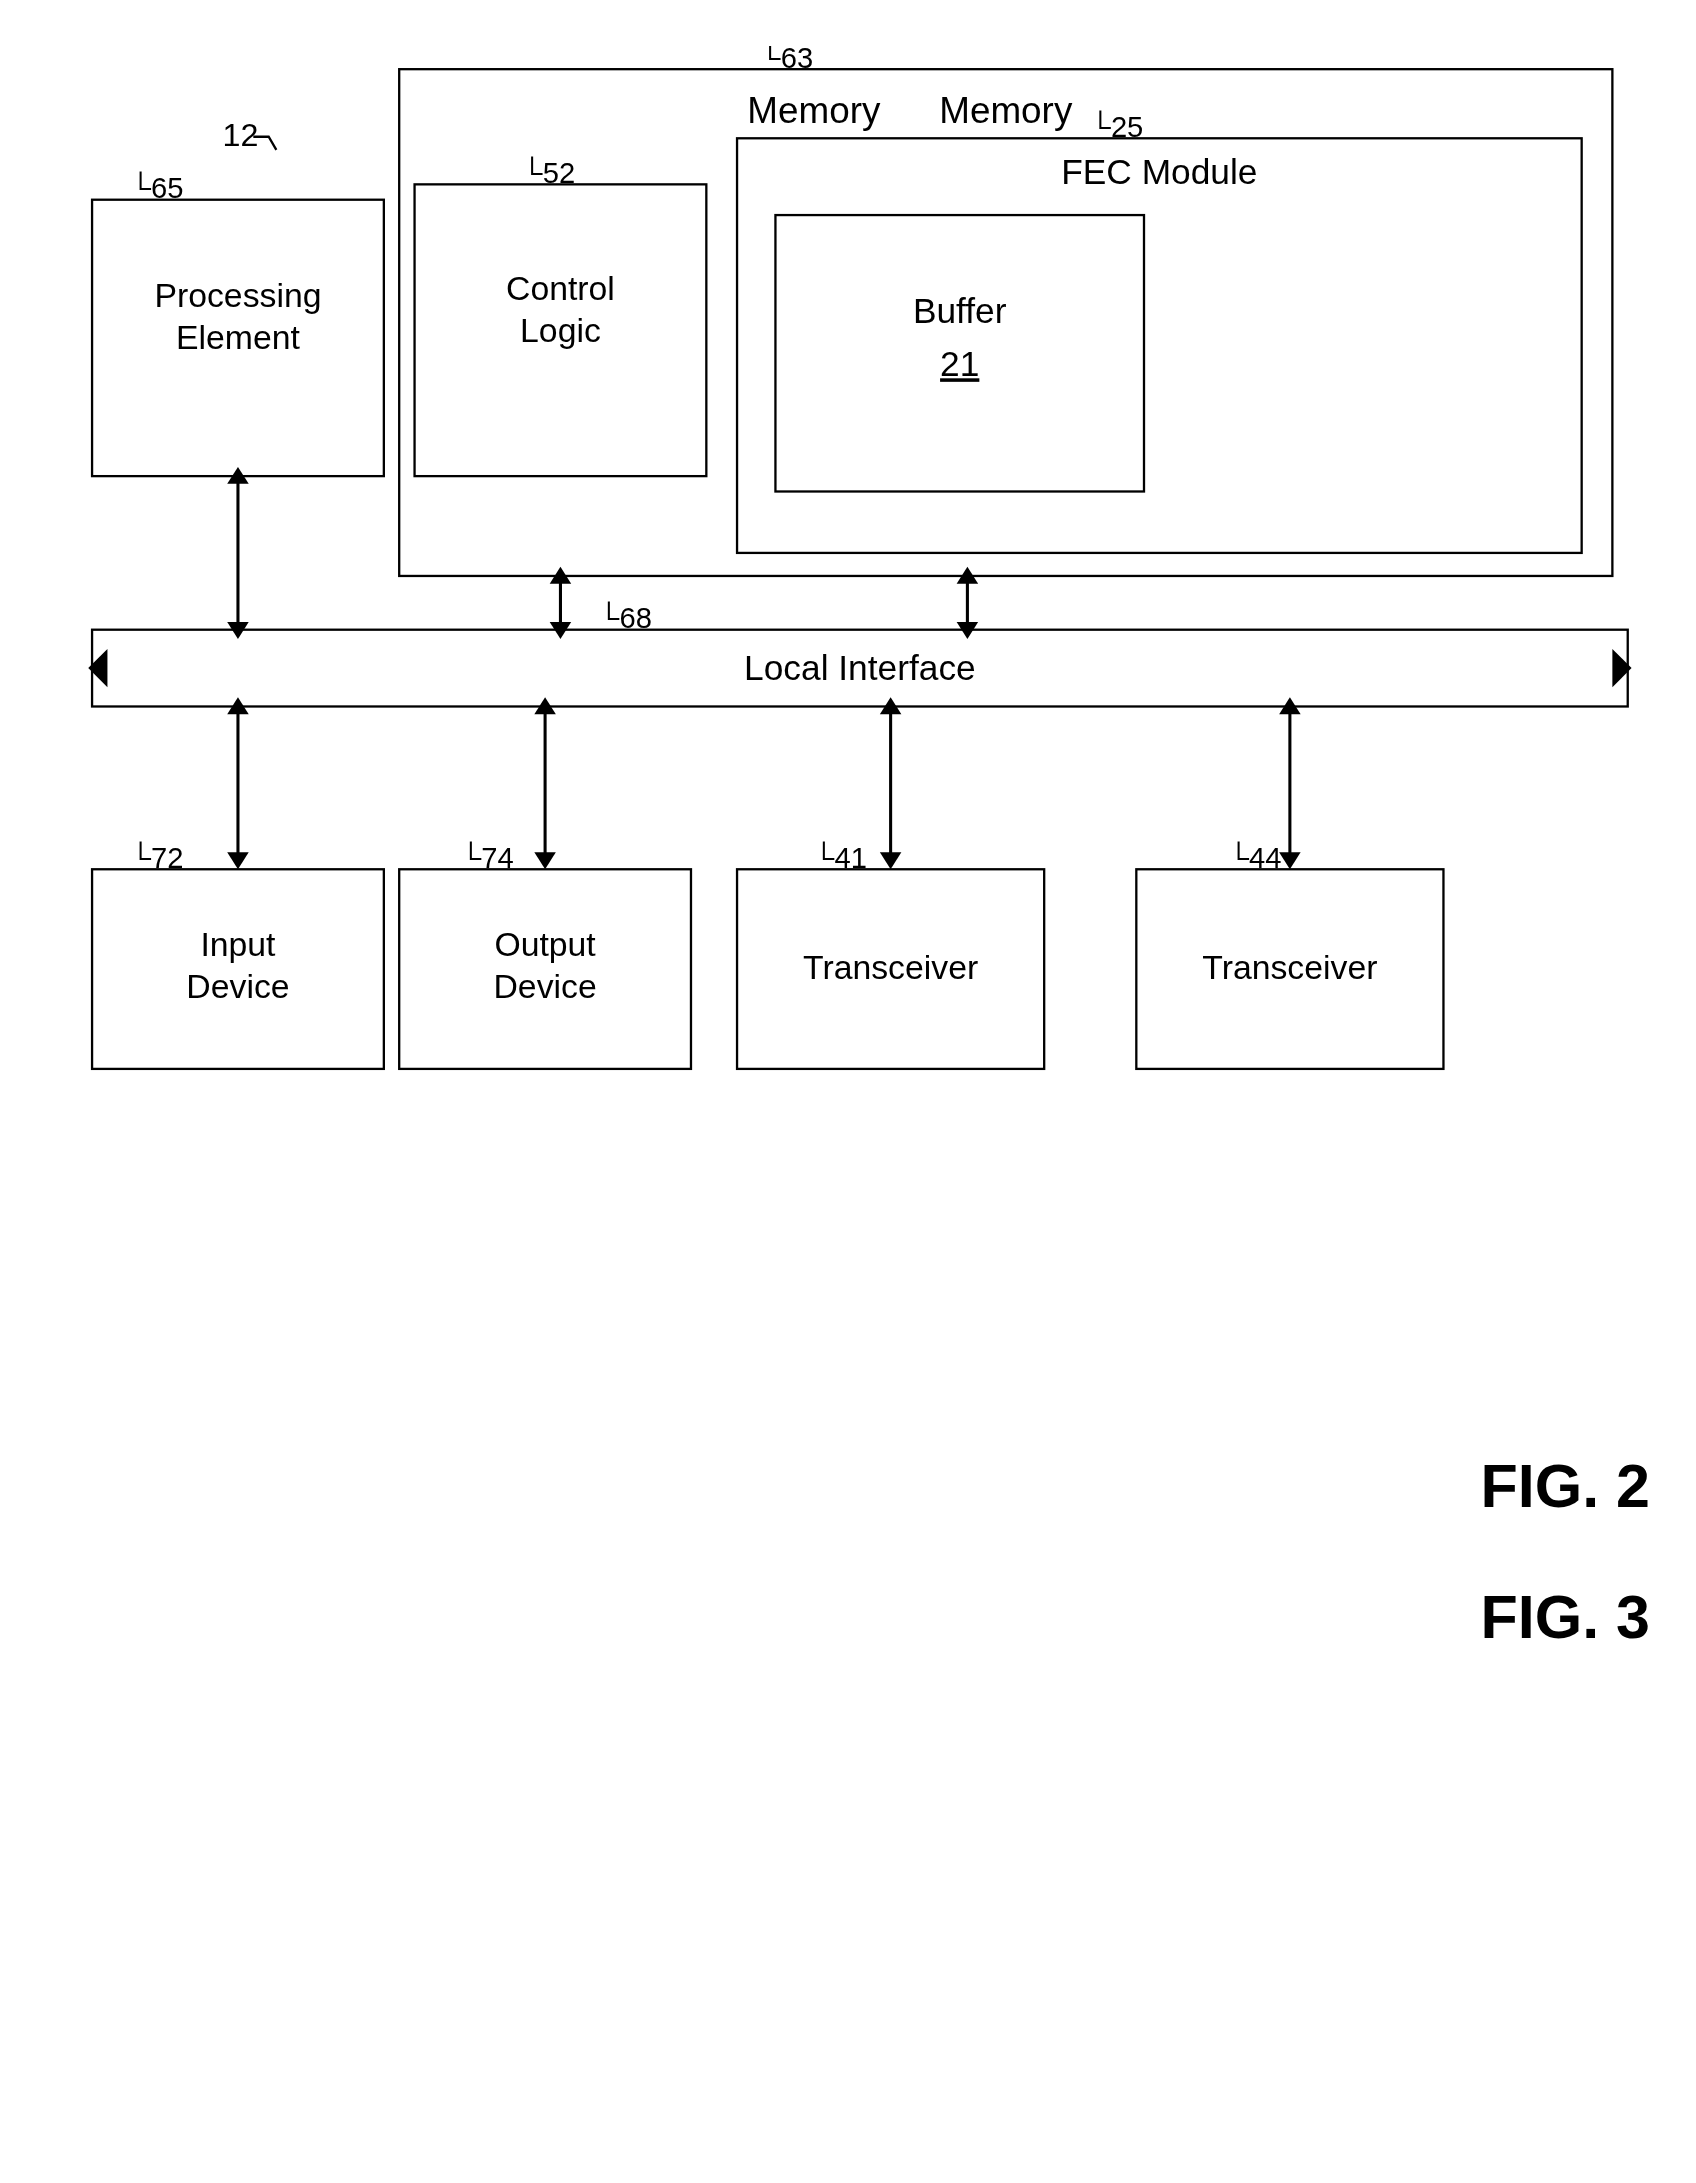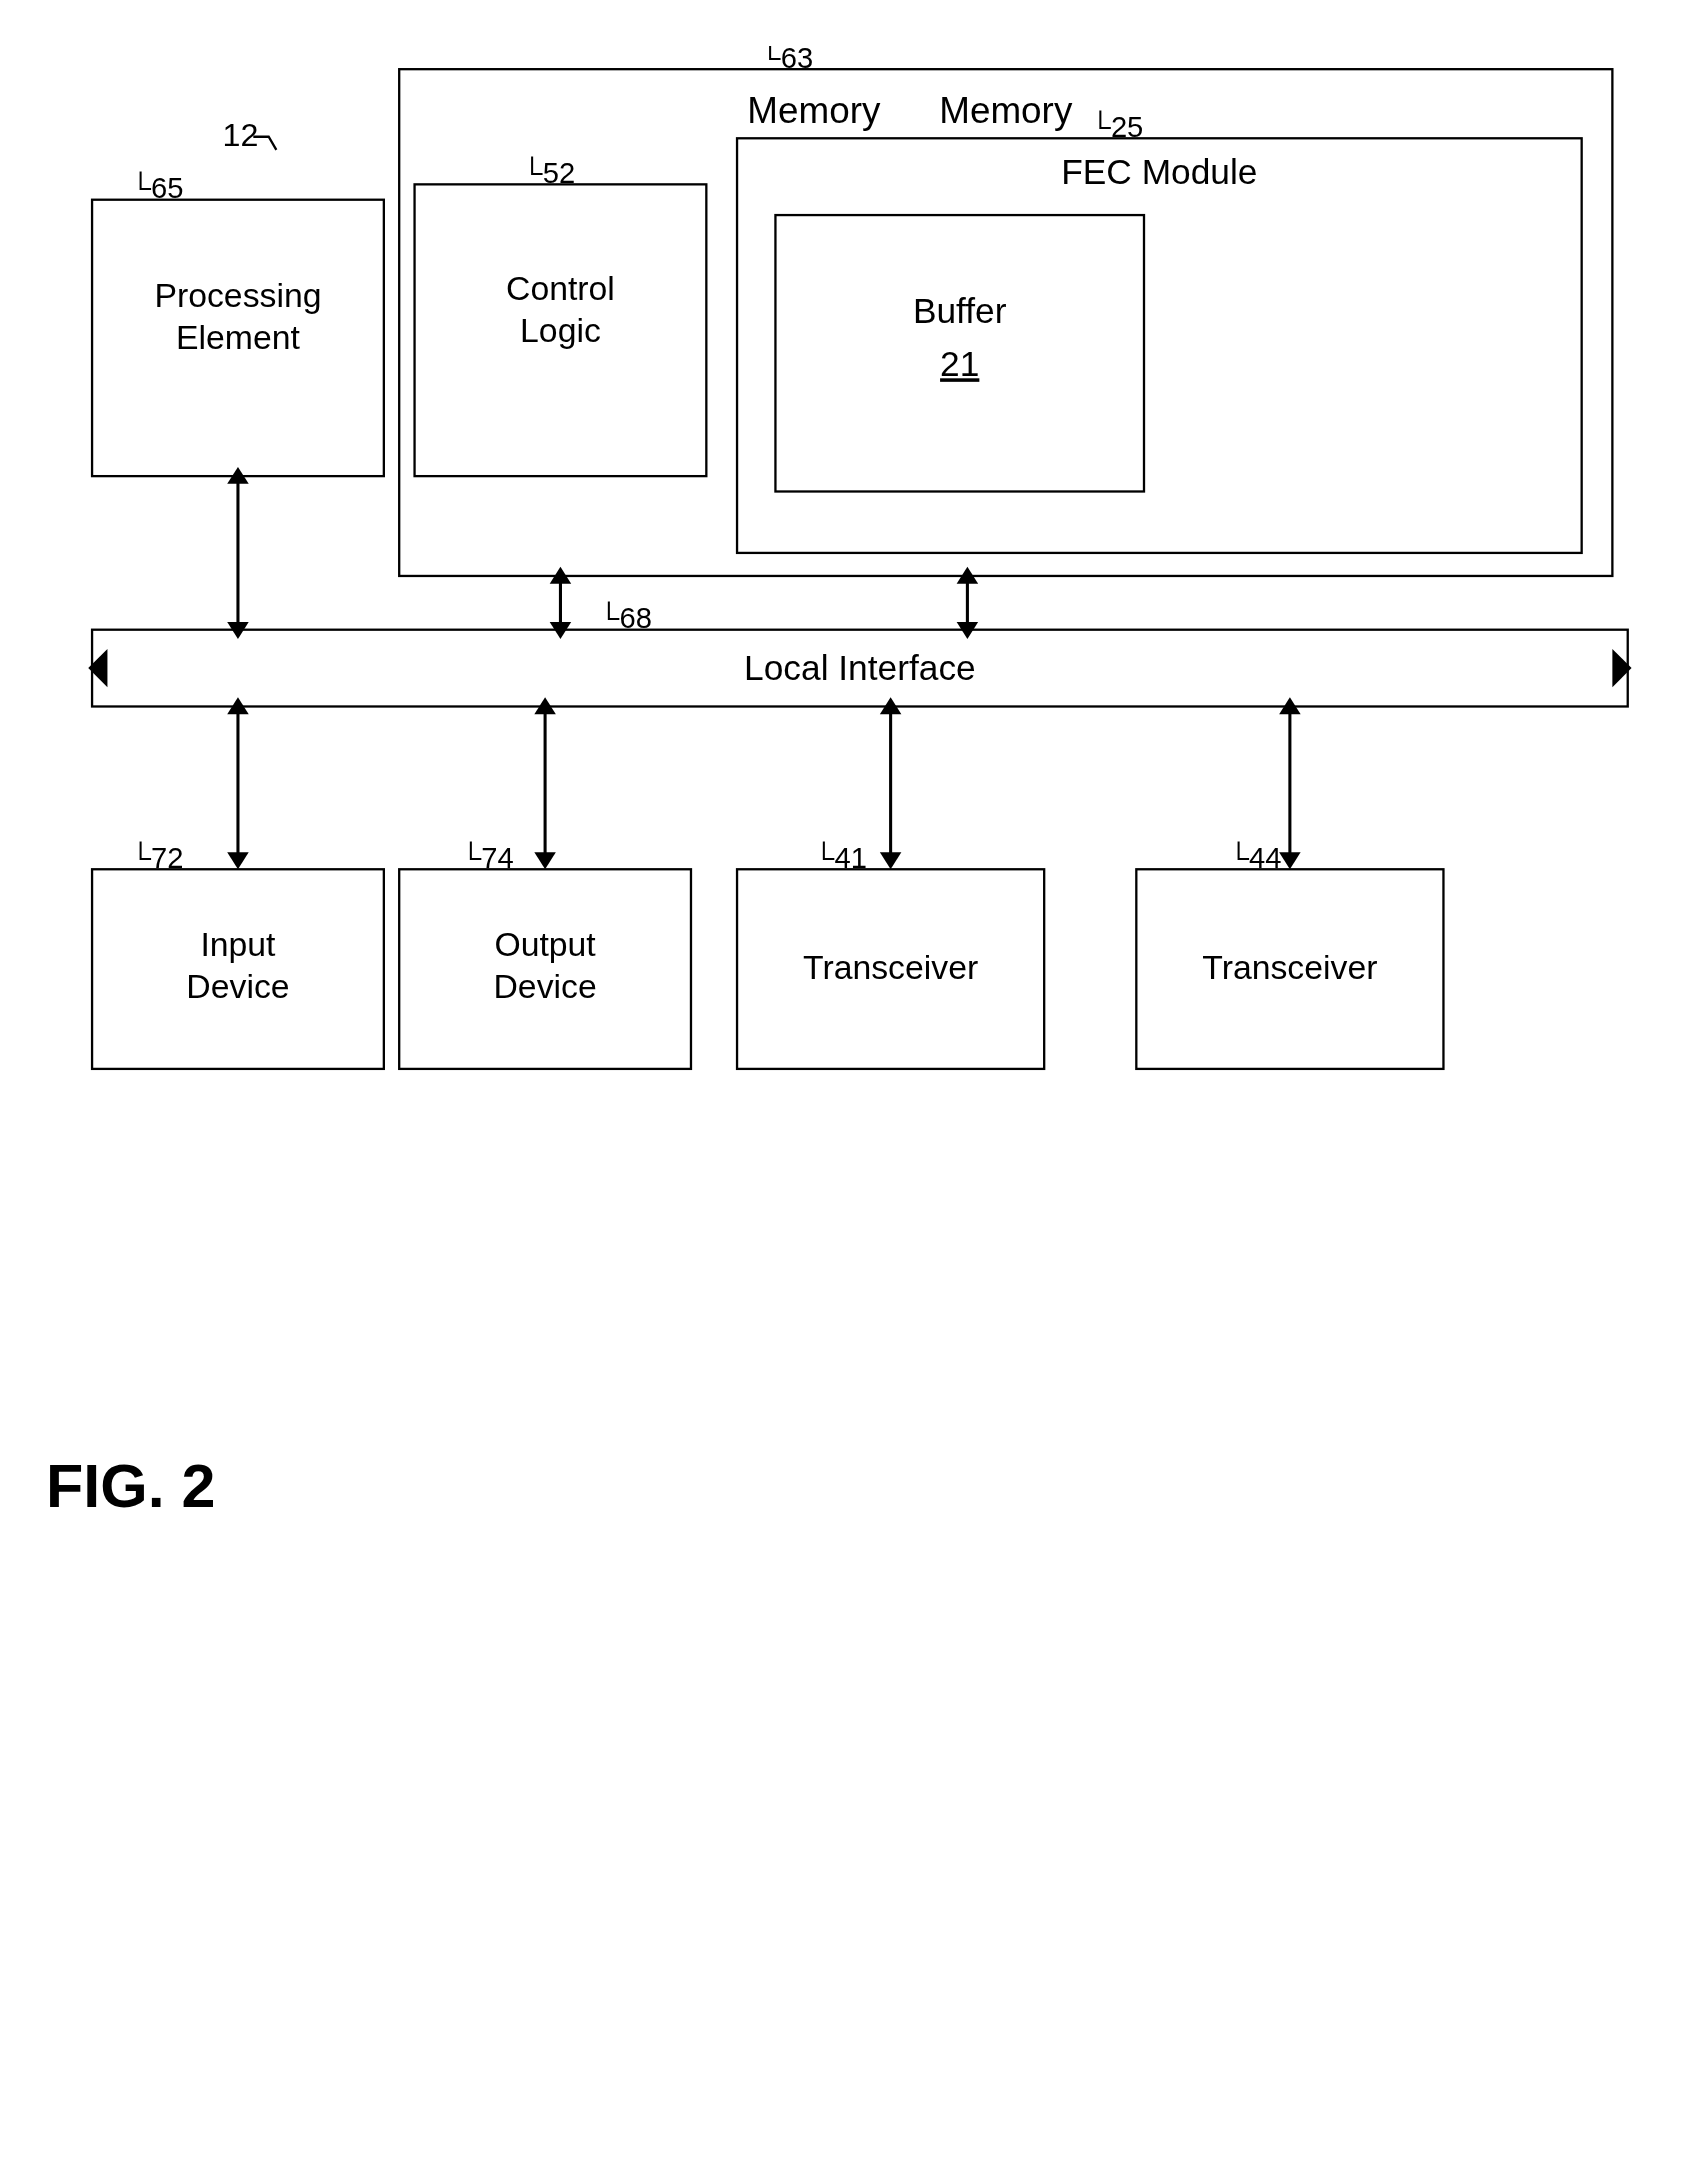--- a/index.html
+++ b/index.html
@@ -23,21 +23,21 @@
     
     .fig2-container {
       position: relative;
       width: 100%;
       height: 1344px;
       margin-bottom: 61px;
     }
 
     
     .fig-caption {
-      text-align: left;
+      text-align: right;
       font-size: 61px;
       font-weight: bold;
       font-family: Arial, sans-serif;
       margin: 31px 0 61px 0;
     }
   </style>
 </head>
 <body>
 
 <div class="page">
@@ -160,15 +160,18 @@
       <text x="1620" y="1215" font-size="44" font-family="Arial" text-anchor="middle">Transceiver</text>
     </svg>
 
   </div>
 
   <div class="fig-caption">
     <span>FIG. 2</span>
   </div>
 
 
+  <div class="fig-caption">
+    <span>FIG. 3</span>
+  </div>
 
 </div>
 
 
 </body></html>

